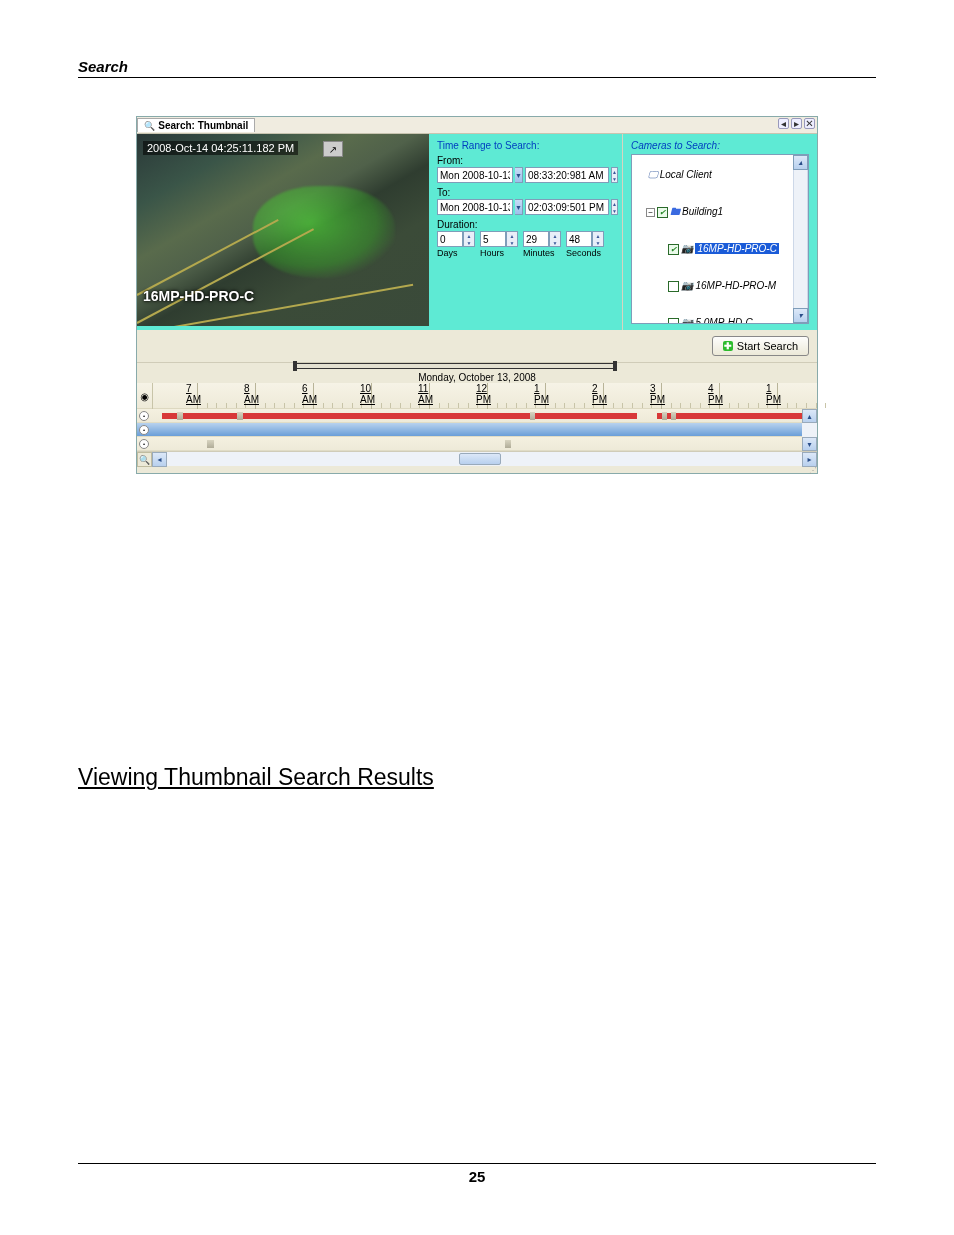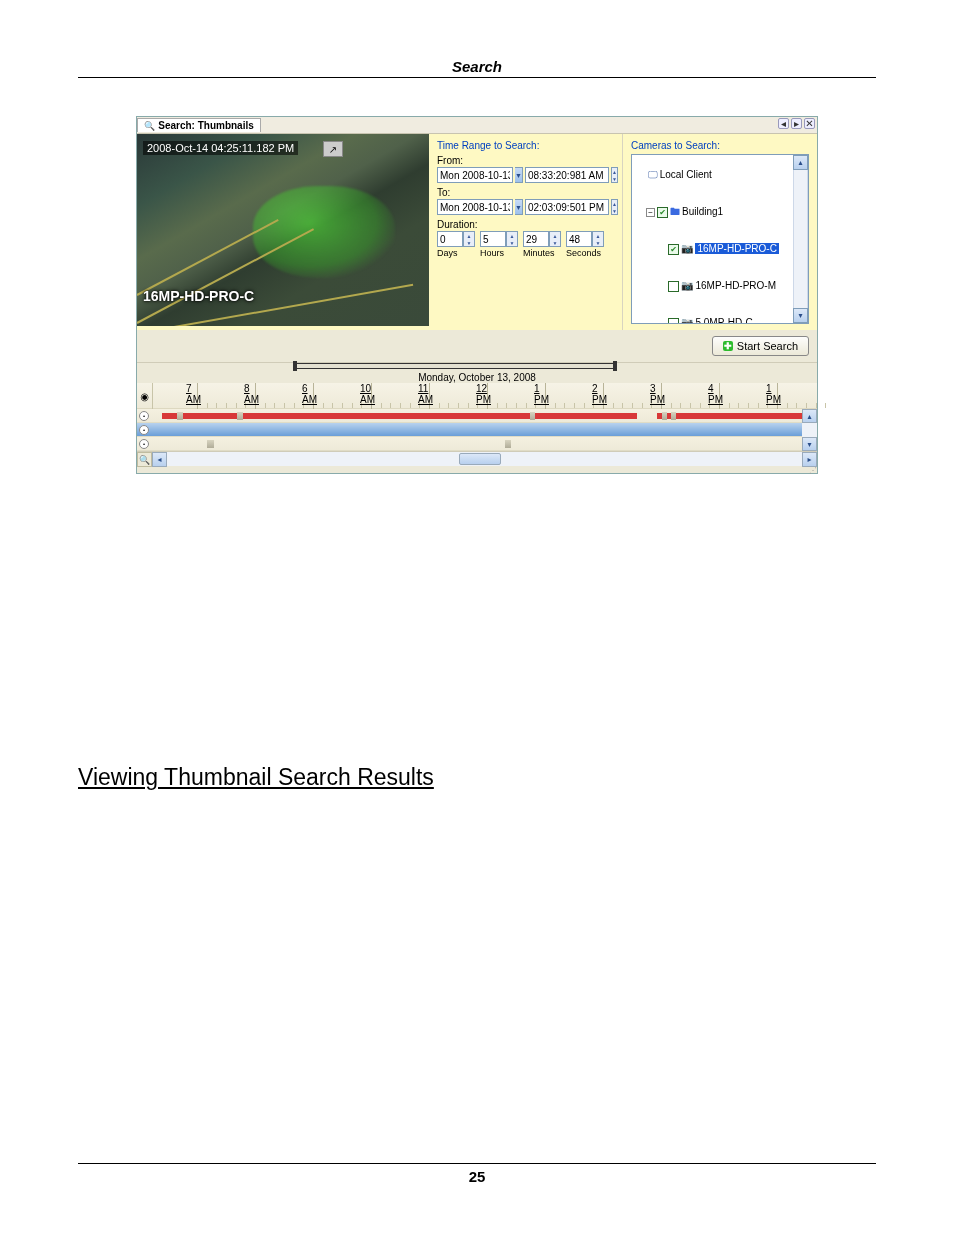--- a/index.html
+++ b/index.html
@@ -1,42 +1,42 @@
 <!DOCTYPE html>
 <html><head>
 <meta charset="utf-8">
 <style>
   * { box-sizing: border-box; }
   body { margin: 0; font-family: Arial, sans-serif; background: #fff; }
   .page { width: 954px; height: 1235px; position: relative; padding: 58px 78px 50px 78px; }
   .header-line { border-bottom: 1.5px solid #000; margin-bottom: 38px; }
-  .header-label { text-align: center; font-style: italic; font-weight: bold; font-size: 15px; padding-bottom: 2px; }
+  .header-label { text-align: left; font-style: italic; font-weight: bold; font-size: 15px; padding-bottom: 2px; }
 
   
   .app-window { border: 1px solid #8aa; background: #ece9d8; width: 682px; margin: 0 auto; font-family: Tahoma, sans-serif; font-size: 10px; color: #000; }
   .tabstrip { display: flex; align-items: center; background: #f0ece0; border-bottom: 1px solid #c8c4b0; position: relative; height: 17px; }
   .tab { background: #fff; border: 1px solid #aaa; border-bottom: none; padding: 1px 6px; font-size: 10px; display: flex; align-items: center; gap: 3px; }
   .tab .mag { color: #888; font-size: 9px; }
   .win-controls { position: absolute; right: 2px; top: 1px; display: flex; gap: 2px; font-size: 10px; color: #333; }
   .win-controls span { width: 11px; height: 11px; display: flex; align-items: center; justify-content: center; border: 1px solid #99b; background: #eef; border-radius: 2px; }
 
-  .search-body { display: flex; background: #fef9c3; }
+  .search-body { display: flex; background: #5eead4; }
 
   
   .preview { width: 292px; height: 192px; background: linear-gradient(150deg,#2a3838 0%,#3a5548 20%,#596b4c 35%,#50614a 45%,#2f3d30 55%,#3b4b38 70%,#3a4a3a 100%); position: relative; overflow: hidden; }
   .preview-overlay-top { position: absolute; top: 7px; left: 6px; color: #fff; font-size: 11px; font-weight: normal; background: rgba(0,0,0,.55); padding: 1px 4px; }
   .preview-overlay-icon { position: absolute; top: 7px; left: 186px; width: 20px; height: 16px; background: #ccc; border: 1px solid #888; display: flex; align-items: center; justify-content: center; font-size: 10px; }
   .preview-overlay-bottom { position: absolute; bottom: 22px; left: 6px; color: #fff; font-size: 14px; font-weight: bold; text-shadow: 0 0 4px #000,0 0 2px #000; }
   .preview .green-blob { position:absolute; left:116px; top:52px; width:142px; height:92px; background: radial-gradient(ellipse at 40% 40%, rgba(90,255,60,.55), rgba(60,200,40,.35) 55%, rgba(0,0,0,0) 75%); border-radius: 45%; filter: blur(1px); }
   .preview .pave-line { position:absolute; background:#b3a84e; transform-origin:left center; height:2px; }
 
   
   .panel { padding: 6px 8px; }
   .panel-mid { width: 194px; border-right: 1px solid #d8d4c0; }
-  .panel-right { flex:1; }
+  .panel-right { flex:1;font-style:italic; }
   .lbl-blue { color: #0040c0; font-size: 10px; margin-bottom: 3px; }
   .lbl { color: #000; font-size: 10px; margin-top: 4px; margin-bottom: 1px; }
   .inp-row { display:flex; gap:2px; align-items:center; }
   .inp { background:#fff; border:1px solid #7f9db9; font-size: 10px; padding: 1px 2px; height: 16px; }
   .inp.date { width: 76px; }
   .inp.time { width: 84px; }
   .dd { width: 14px; height: 16px; background: linear-gradient(#c7dbf6,#9ec1eb); border:1px solid #7f9db9; border-left:none; display:flex;align-items:center;justify-content:center; color:#2a4e8a; font-size:7px; }
   .spin { width: 12px; height: 16px; border:1px solid #7f9db9; background:#e8eef8; display:flex; flex-direction:column; }
   .spin div { flex:1; display:flex; align-items:center; justify-content:center; font-size:5px; color:#3a5a9a; }
   .dur-row { display:flex; gap:5px; }
@@ -105,21 +105,21 @@
 <body>
 
 <div class="page">
   <div class="header-label">Search</div>
   <div class="header-line"></div>
 
   <div class="app-window">
     <div class="tabstrip">
       <div class="tab">
         <span class="mag">🔍</span>
-        <b>Search: Thumbnails</b>
+        <b>Search: Thumbnail</b>
       </div>
       <div class="win-controls">
         <span>◂</span>
         <span>▸</span>
         <span>✕</span>
       </div>
     </div>
 
     <div class="search-body">
       <div class="preview">

